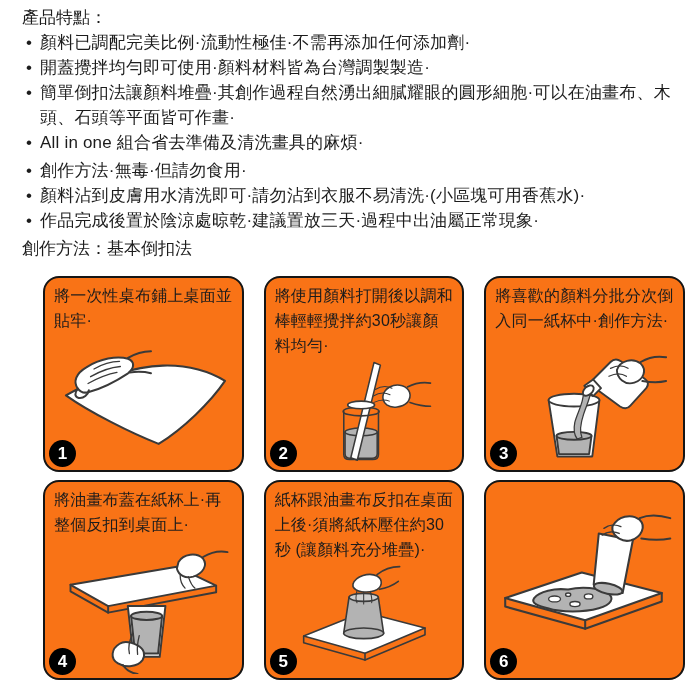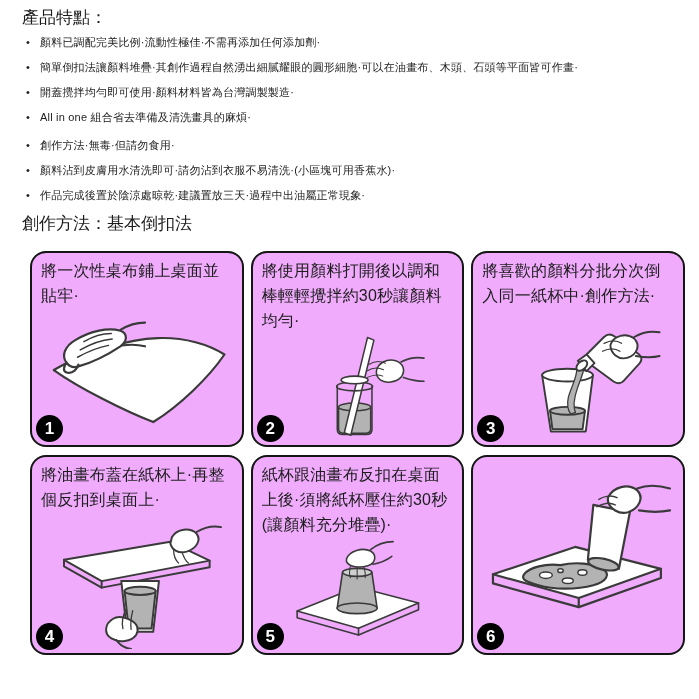--- a/index.html
+++ b/index.html
@@ -5,34 +5,34 @@
   html,body{margin:0;padding:0;background:#ffffff;}
   body{
     width:699px;height:699px;overflow:hidden;
     font-family:"Liberation Sans","DejaVu Sans",sans-serif;
     color:#1c1c1c;
   }
   .page{box-sizing:border-box;width:699px;height:699px;padding:5px 10px 0 22px;}
   .sec-heading{font-size:17px;font-weight:400;line-height:25px;margin:0;}
   ul.bullets{list-style:none;margin:0 0 3px 4px;padding:0;}
   ul.bullets li{
-    font-size:11px;line-height:25px;padding-left:14px;position:relative;
+    font-size:17px;line-height:25px;padding-left:14px;position:relative;
     letter-spacing:0.2px;
   }
   ul.bullets li::before{content:"•";position:absolute;left:0;top:0;}
   .method-heading{margin-bottom:15px;}
   .steps-grid{
     display:grid;grid-template-columns:repeat(3,1fr);
     grid-template-rows:196px 200px;column-gap:7px;row-gap:8px;
     margin:0 4px 0 8px;
   }
   .step-card{
     position:relative;border:2.5px solid #151515;border-radius:16px;
     padding:5px 9px 4px 9px;box-sizing:border-box;overflow:hidden;
-    display:flex;flex-direction:column;background:#f0abfc;
+    display:flex;flex-direction:column;background:#f97316;margin-left:13px;
   }
   .step-text{margin:0;font-size:16px;line-height:25px;letter-spacing:0.2px;}
   .illo{flex:1 1 auto;width:100%;min-height:0;margin-top:2px;}
   .illo path,.illo ellipse,.illo line{
     stroke:#3a3a3a;stroke-width:2.4;fill:none;
     stroke-linecap:round;stroke-linejoin:round;
   }
   .illo .f-white{fill:#ffffff;}
   .illo .f-gray{fill:#b3b3b3;}
   .illo .f-light{fill:#cfcfcf;}
@@ -46,22 +46,22 @@
 </style>
 </head>
 <body>
 
 <div class="page">
 
   <section>
     <h2 class="sec-heading">產品特點：</h2>
     <ul class="bullets">
       <li>顏料已調配完美比例·流動性極佳·不需再添加任何添加劑·</li>
+      <li>開蓋攪拌均勻即可使用·顏料材料皆為台灣調製製造·</li>
       <li>簡單倒扣法讓顏料堆疊·其創作過程自然湧出細膩耀眼的圓形細胞·可以在油畫布、木頭、石頭等平面皆可作畫·</li>
-      <li>開蓋攪拌均勻即可使用·顏料材料皆為台灣調製製造·</li>
       <li>All in one 組合省去準備及清洗畫具的麻煩·</li>
     </ul>
   </section>
 
   <section>
     <ul class="bullets">
       <li>創作方法·無毒·但請勿食用·</li>
       <li>顏料沾到皮膚用水清洗即可·請勿沾到衣服不易清洗·(小區塊可用香蕉水)·</li>
       <li>作品完成後置於陰涼處晾乾·建議置放三天·過程中出油屬正常現象·</li>
     </ul>

